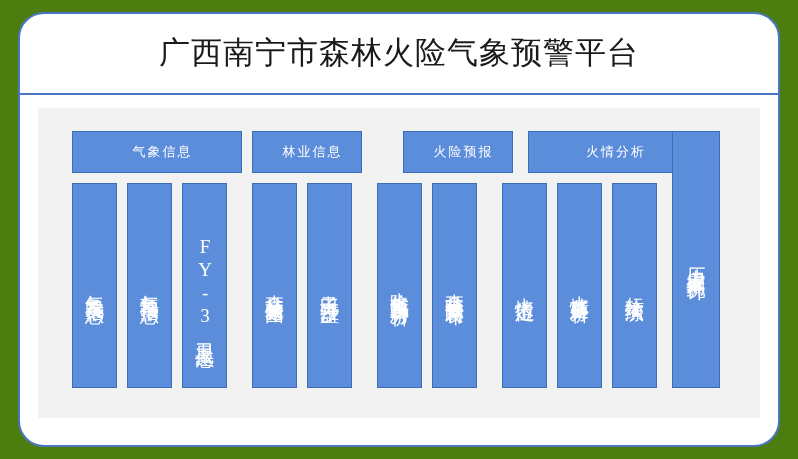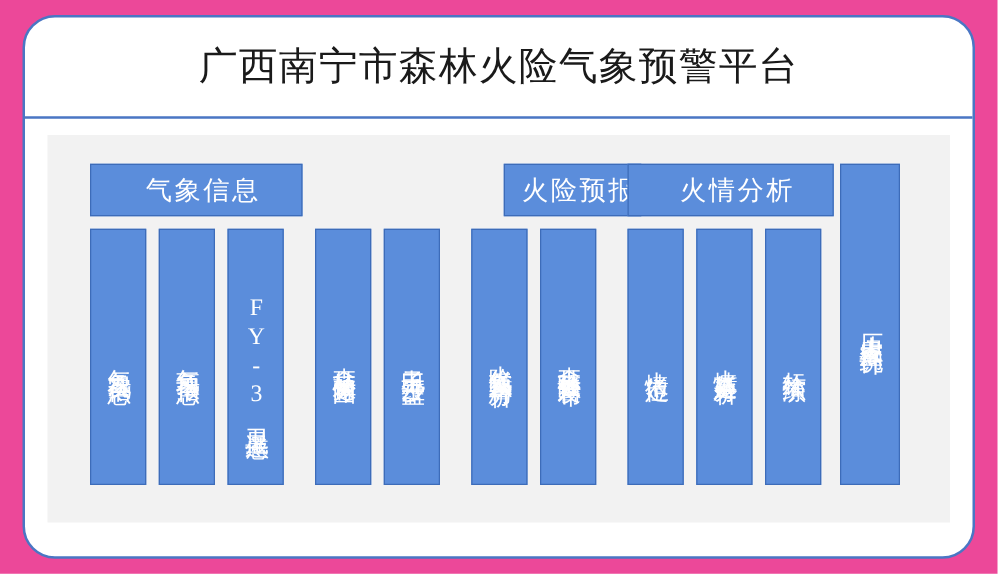--- a/index.html
+++ b/index.html
@@ -10,21 +10,21 @@
   body {
     width: 798px;
     height: 459px;
     font-family: "Liberation Sans", sans-serif;
     overflow: hidden;
   }
   #canvas {
     position: relative;
     width: 798px;
     height: 459px;
-    background: #ec4899;
+    background: #4d7c0f;
   }
   
   .frame {
     position: absolute;
     left: 18px;
     top: 12px;
     width: 762px;
     height: 435px;
     border: 2px solid #4a76c4;
     border-radius: 26px;
@@ -76,21 +76,21 @@
     border: 1px solid #3d6cb9;
     box-sizing: border-box;
     display: flex;
     align-items: center;
     justify-content: center;
     color: #ffffff;
     font-family: "Liberation Serif", serif;
     line-height: 1.06;
   }
   .box.header {
-    font-size: 21px;
+    font-size: 13px;
     letter-spacing: 2px;
     padding-left: 11px;
   }
   .box.vert {
     writing-mode: vertical-rl;
     text-orientation: upright;
     font-size: 19px;
     letter-spacing: 2px;
     padding: 6px 0;
     text-align: center;
@@ -112,30 +112,31 @@
   <div class="title-rule"></div>
 
   <div class="panel"></div>
 
   <div class="box header" style="left:72px; top:131px; width:170px; height:42px;">气象信息</div>
 
   <div class="box vert" style="left:72px; top:183px; width:45px; height:205px;">气象实况信息</div>
   <div class="box vert" style="left:127px; top:183px; width:45px; height:205px;">气象预报信息</div>
   <div class="box vert" style="left:182px; top:183px; width:45px; height:205px;">FY-3卫星遥感</div>
 
+  <div class="box header" style="left:252px; top:131px; width:110px; height:42px;">林业信息</div>
 
   <div class="box vert" style="left:252px; top:183px; width:45px; height:205px;">森林植被分布图</div>
   <div class="box vert" style="left:307px; top:183px; width:45px; height:205px;">电子三维沙盘</div>
 
   <div class="box header" style="left:377px; top:131px; width:110px; height:42px;margin-left:26px;">火险预报</div>
 
   <div class="box vert" style="left:377px; top:183px; width:45px; height:205px;">火险气象预警与分析</div>
   <div class="box vert" style="left:432px; top:183px; width:45px; height:205px;">森林火险预警发布</div>
 
-  <div class="box header" style="left:502px; top:131px; width:165px; height:42px;">火情分析</div>
+  <div class="box header" style="left:528px; top:131px; width:165px; height:42px;">火情分析</div>
 
   <div class="box vert" style="left:502px; top:183px; width:45px; height:205px;">火情定位</div>
   <div class="box vert" style="left:557px; top:183px; width:45px; height:205px;">火情蔓延分析</div>
   <div class="box vert" style="left:612px; top:183px; width:45px; height:205px;">标绘演练</div>
 
   <div class="box vert tall" style="left:672px; top:131px; width:48px; height:257px;">历史灾点查询统计</div>
 
 </div>
 
 </body></html>

